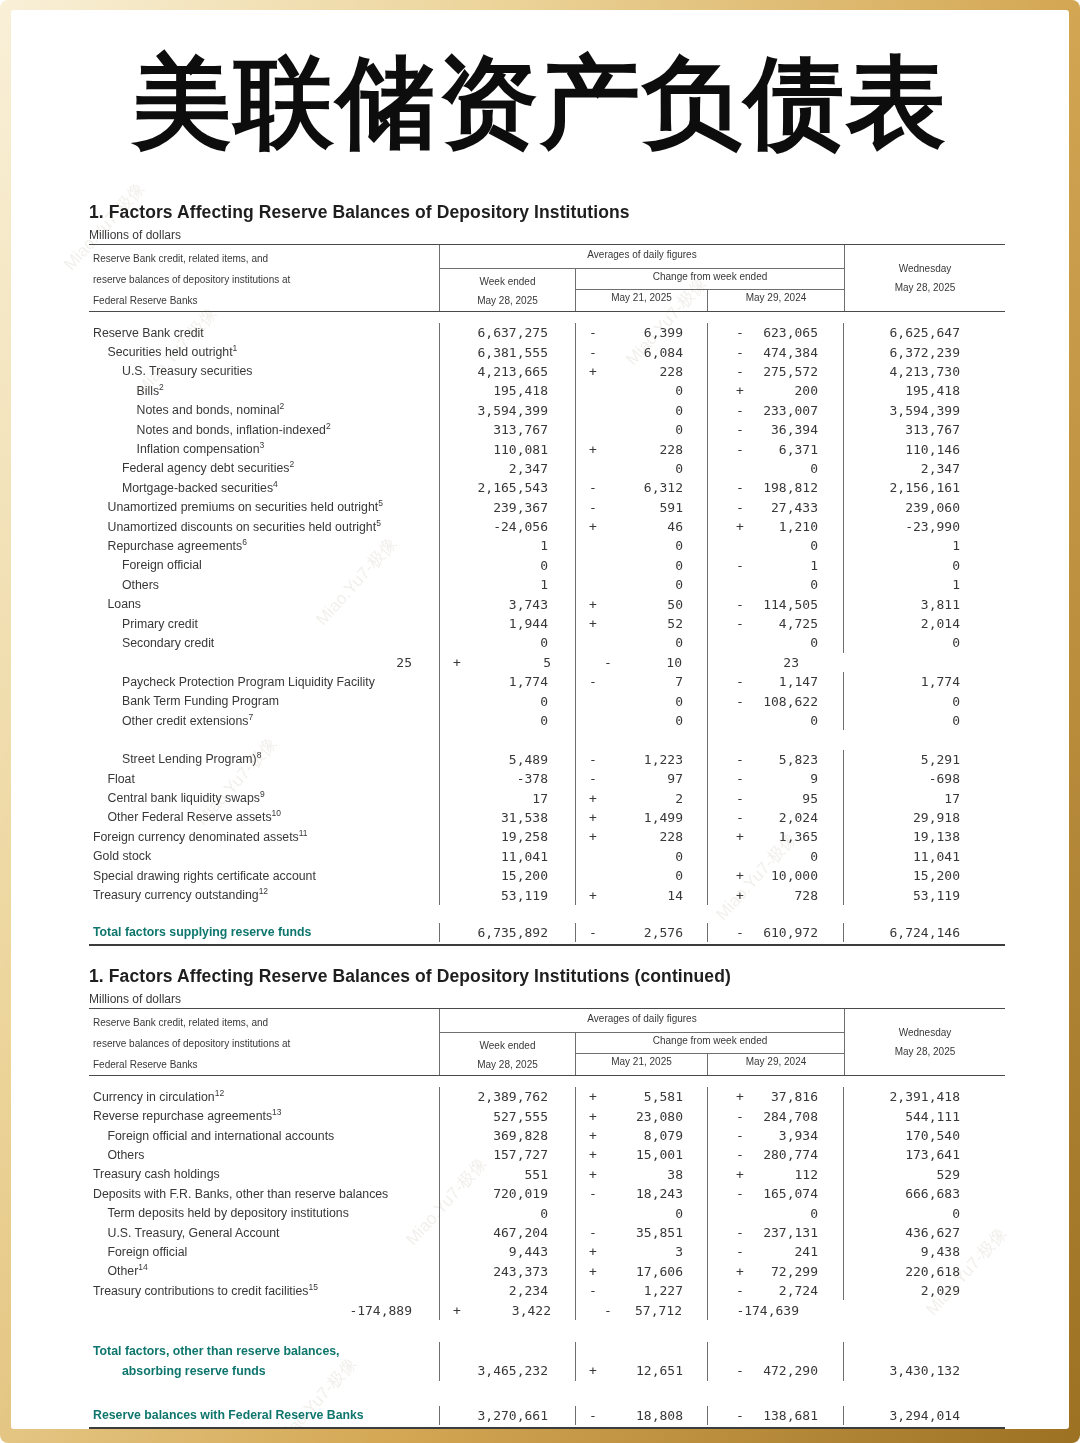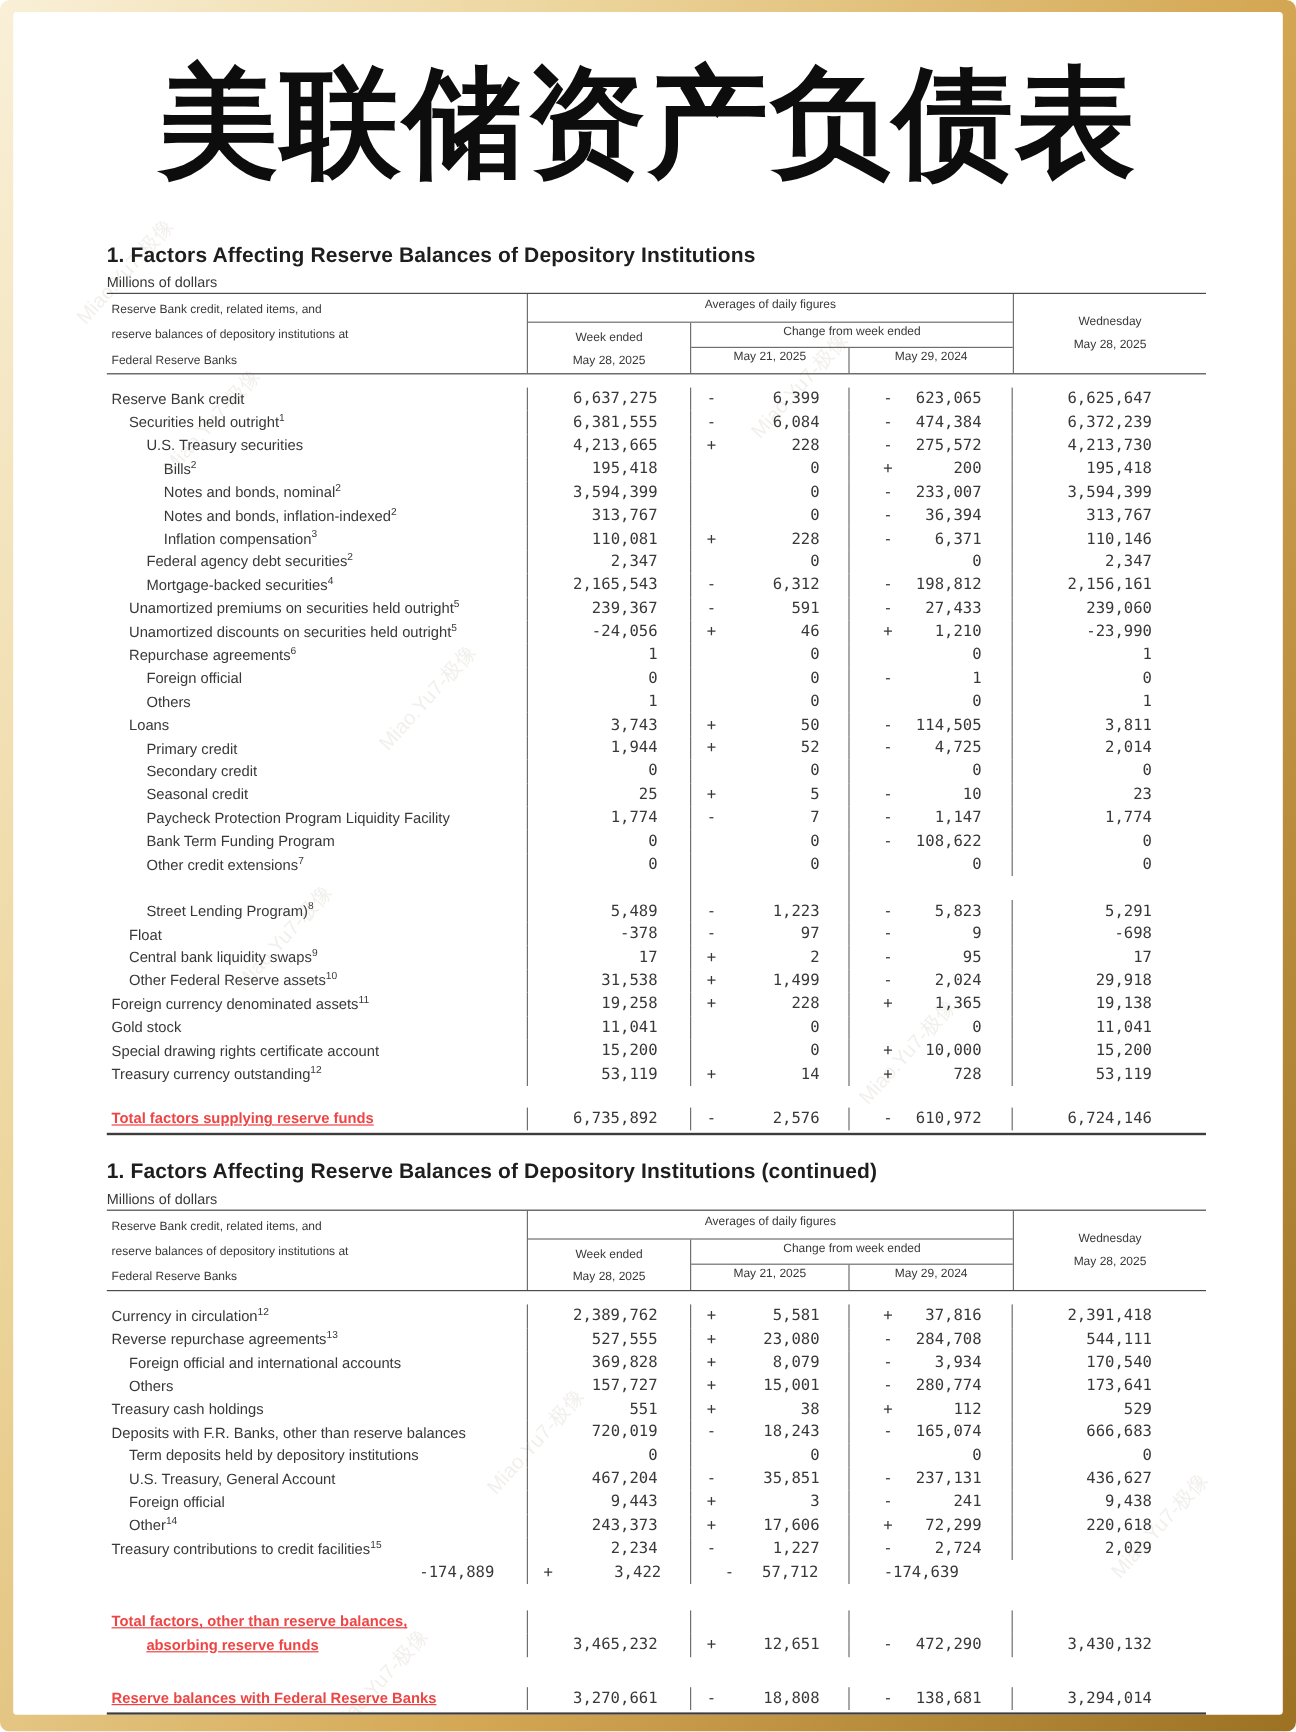--- a/index.html
+++ b/index.html
@@ -37,21 +37,21 @@
   .h-c1   { grid-area:3/3/4/4; border-right:1px solid #6f6f6f; text-align:center; padding-top:2px; }
   .h-c2   { grid-area:3/4/4/5; text-align:center; padding-top:2px; }
 
   .tbody { border-bottom:2px solid #3c3c3c; padding-top:1px; padding-bottom:2px;margin-top:10px; }
   .trow { display:grid; grid-template-columns:351px 136px 132px 136px 161px; height:19.4px; }
   .row-spacer { width:100%; }
   .cell { height:100%; display:flex; align-items:center; }
   .stub-cell { border-right:1px solid #6f6f6f; overflow:visible; }
   .rcol { border-right:1px solid #6f6f6f; }
   .lab { font-size:12.3px; white-space:nowrap; color:#383838; }
-  .bold .lab { font-weight:bold; color:#ef4444;text-decoration:underline; }
+  .bold .lab { font-weight:bold; color:#0f766e; }
   .lab sup { font-size:8.5px; vertical-align:super; line-height:0; }
   .num { font-family:"DejaVu Sans Mono", monospace; font-size:13px; color:#383838; white-space:nowrap; }
   .week-cell { justify-content:flex-end; padding-right:27px; }
   .chg-cell  { justify-content:space-between; }
   .chg1-cell .sign { padding-left:13px; }
   .chg1-cell .val  { padding-right:24px; }
   .chg2-cell .sign { padding-left:28px; }
   .chg2-cell .val  { padding-right:25px; }
   .wed-cell  { justify-content:flex-end; padding-right:45px; }
 
@@ -344,23 +344,20 @@
                   <span class="sign"></span>
                   <span class="val">0</span>
                 </div>
                 <div class="cell chg-cell chg2-cell rcol num">
                   <span class="sign"></span>
                   <span class="val">0</span>
                 </div>
                 <div class="cell wed-cell num">0</div>
               </div>
               <div class="trow">
-                <div class="cell stub-cell">
-                  <span class="lab" style="padding-left: 33px;">Seasonal credit</span>
-                </div>
                 <div class="cell week-cell rcol num">25</div>
                 <div class="cell chg-cell chg1-cell rcol num">
                   <span class="sign">+</span>
                   <span class="val">5</span>
                 </div>
                 <div class="cell chg-cell chg2-cell rcol num">
                   <span class="sign">-</span>
                   <span class="val">10</span>
                 </div>
                 <div class="cell wed-cell num">23</div>

